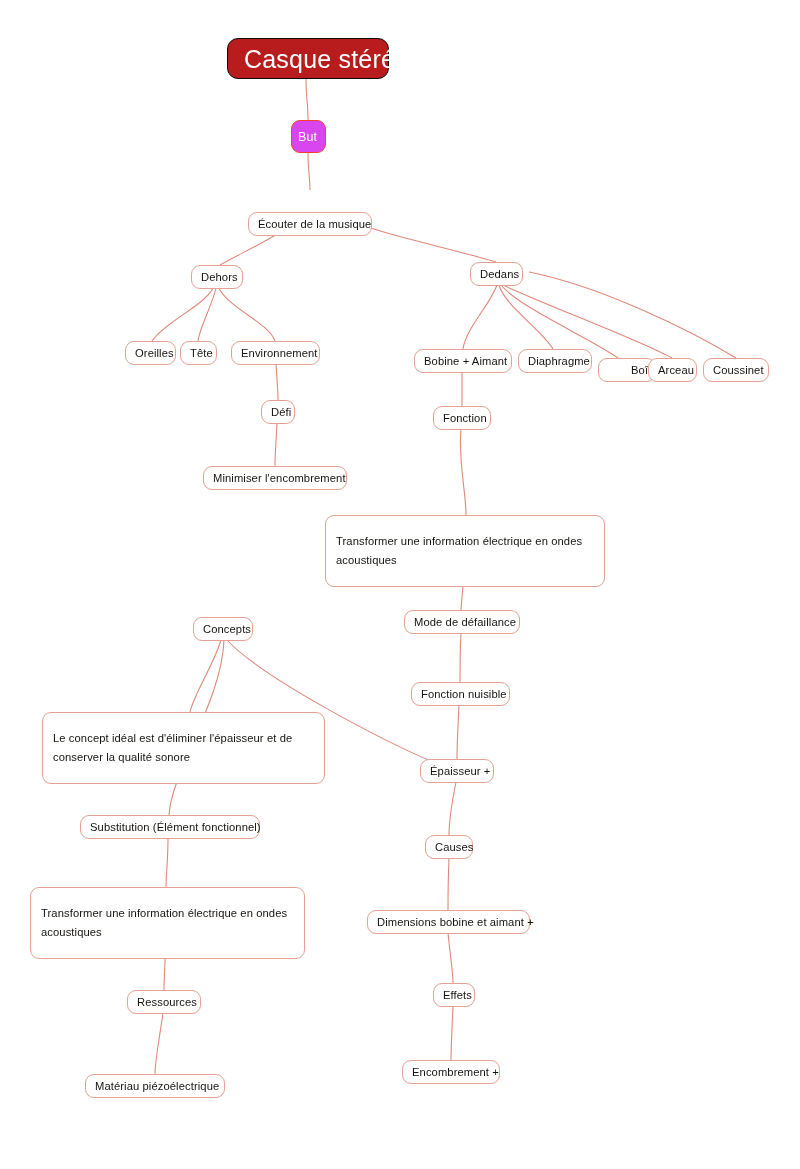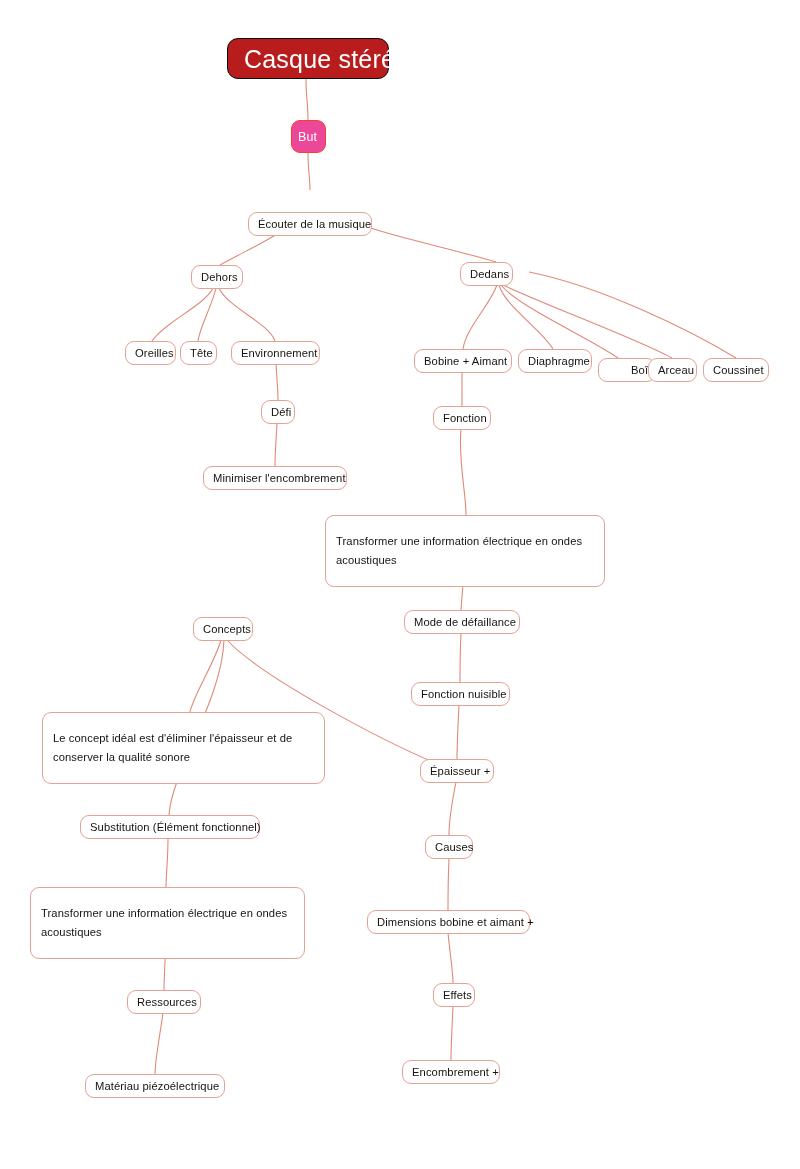--- a/index.html
+++ b/index.html
@@ -54,21 +54,21 @@
     border: 1px solid #0a0a0a;
     border-radius: 11px;
     color: #ffffff;
     font-size: 25px;
     line-height: 30px;
     letter-spacing: 0.2px;
     justify-content: center;
     padding: 2px 16px;
   }
   .node.goal {
-    background: #ec4899;
+    background: #d946ef;
     border: 1px solid #f4402e;
     border-radius: 9px;
     color: #ffffff;
     font-size: 12.5px;
     justify-content: center;
     padding: 2px 6px;
   }
   .node-label {
     display: block;
     width: 100%;
@@ -114,21 +114,21 @@
     </div>
     <div class="node goal" style="left: 291px; top: 120px; width: 35px; min-height: 33px;">
       <span class="node-label">But</span>
     </div>
     <div class="node" style="left: 248px; top: 190px; width: 124px; min-height: 23px; margin-top: 22px;">
       <span class="node-label">Écouter de la musique</span>
     </div>
     <div class="node" style="left: 191px; top: 265px; width: 52px; min-height: 23px; justify-content: flex-end;">
       <span class="node-label">Dehors</span>
     </div>
-    <div class="node" style="left: 460px; top: 262px; width: 53px; min-height: 23px;">
+    <div class="node" style="left: 470px; top: 262px; width: 53px; min-height: 23px;">
       <span class="node-label">Dedans</span>
     </div>
     <div class="node" style="left: 125px; top: 341px; width: 51px; min-height: 23px;">
       <span class="node-label">Oreilles</span>
     </div>
     <div class="node" style="left: 180px; top: 341px; width: 37px; min-height: 23px;">
       <span class="node-label">Tête</span>
     </div>
     <div class="node" style="left: 231px; top: 341px; width: 89px; min-height: 23px;">
       <span class="node-label">Environnement</span>

